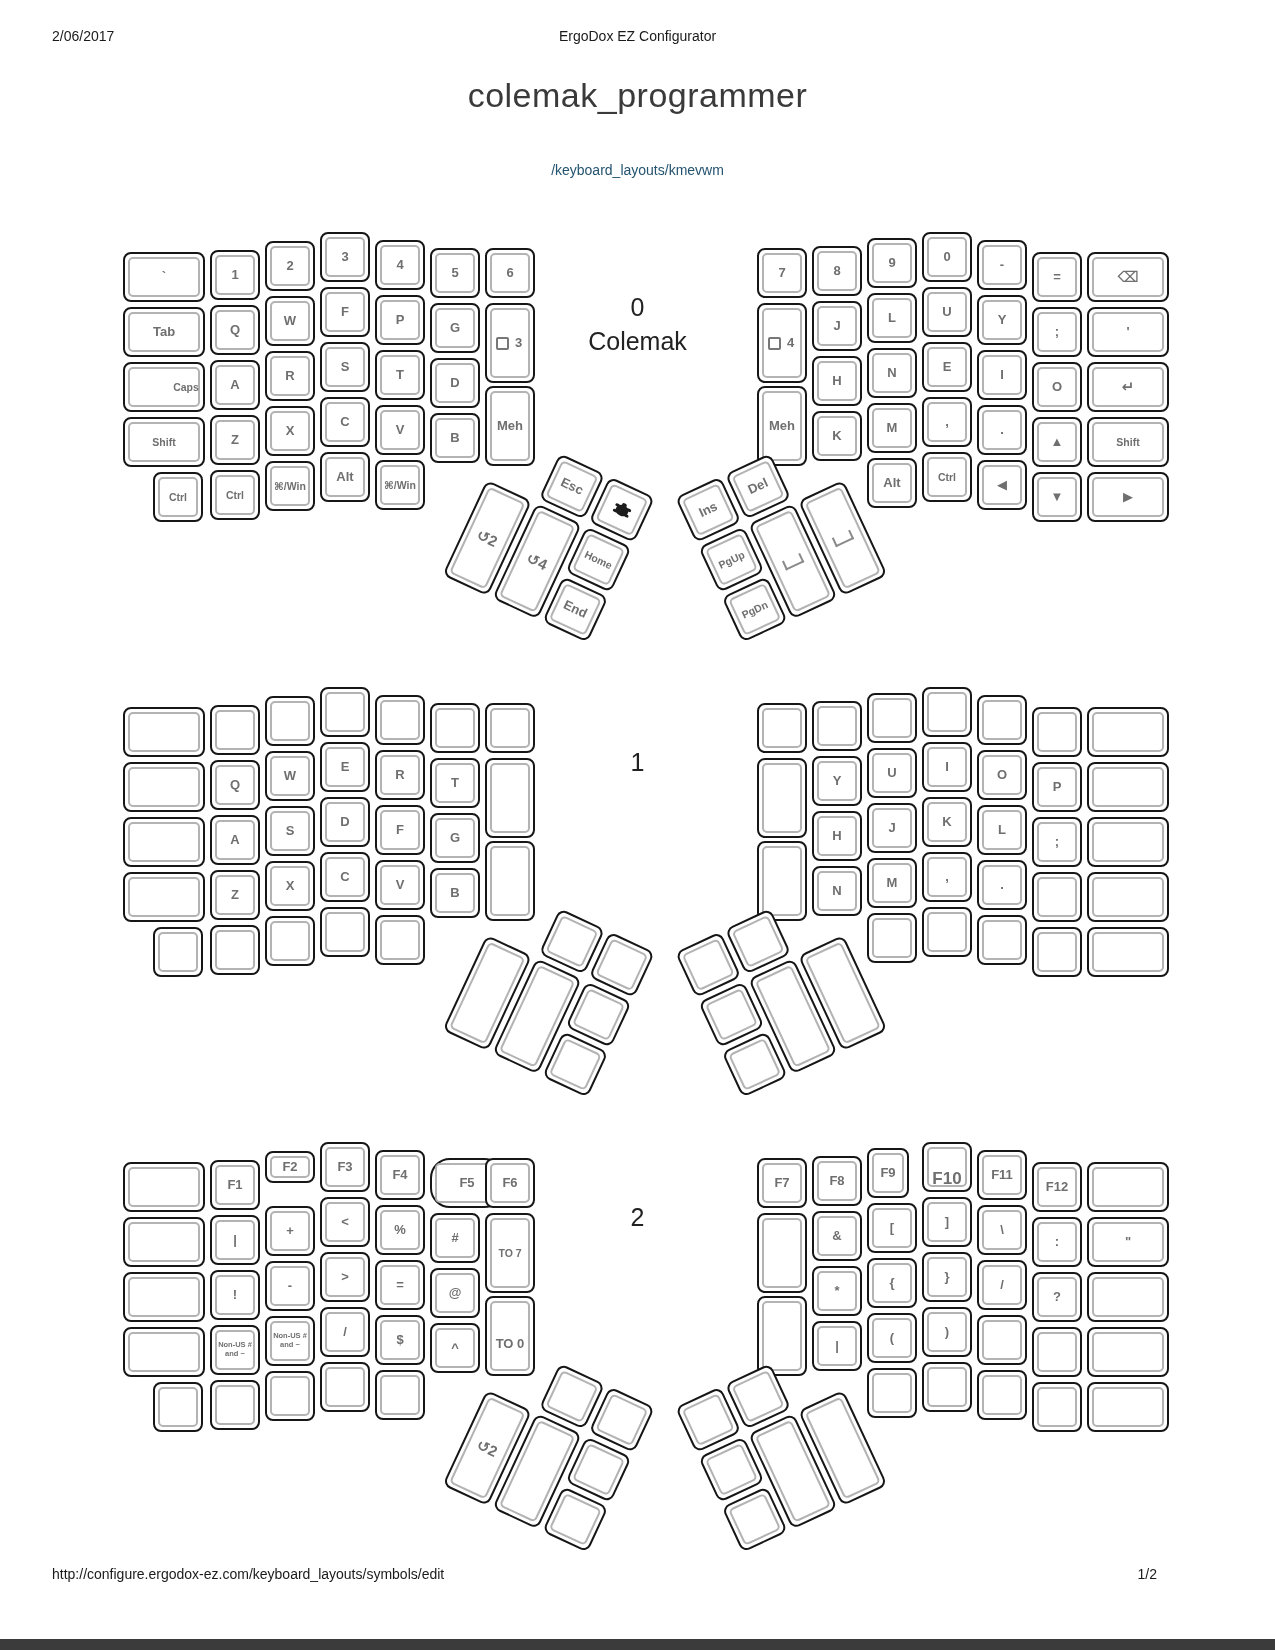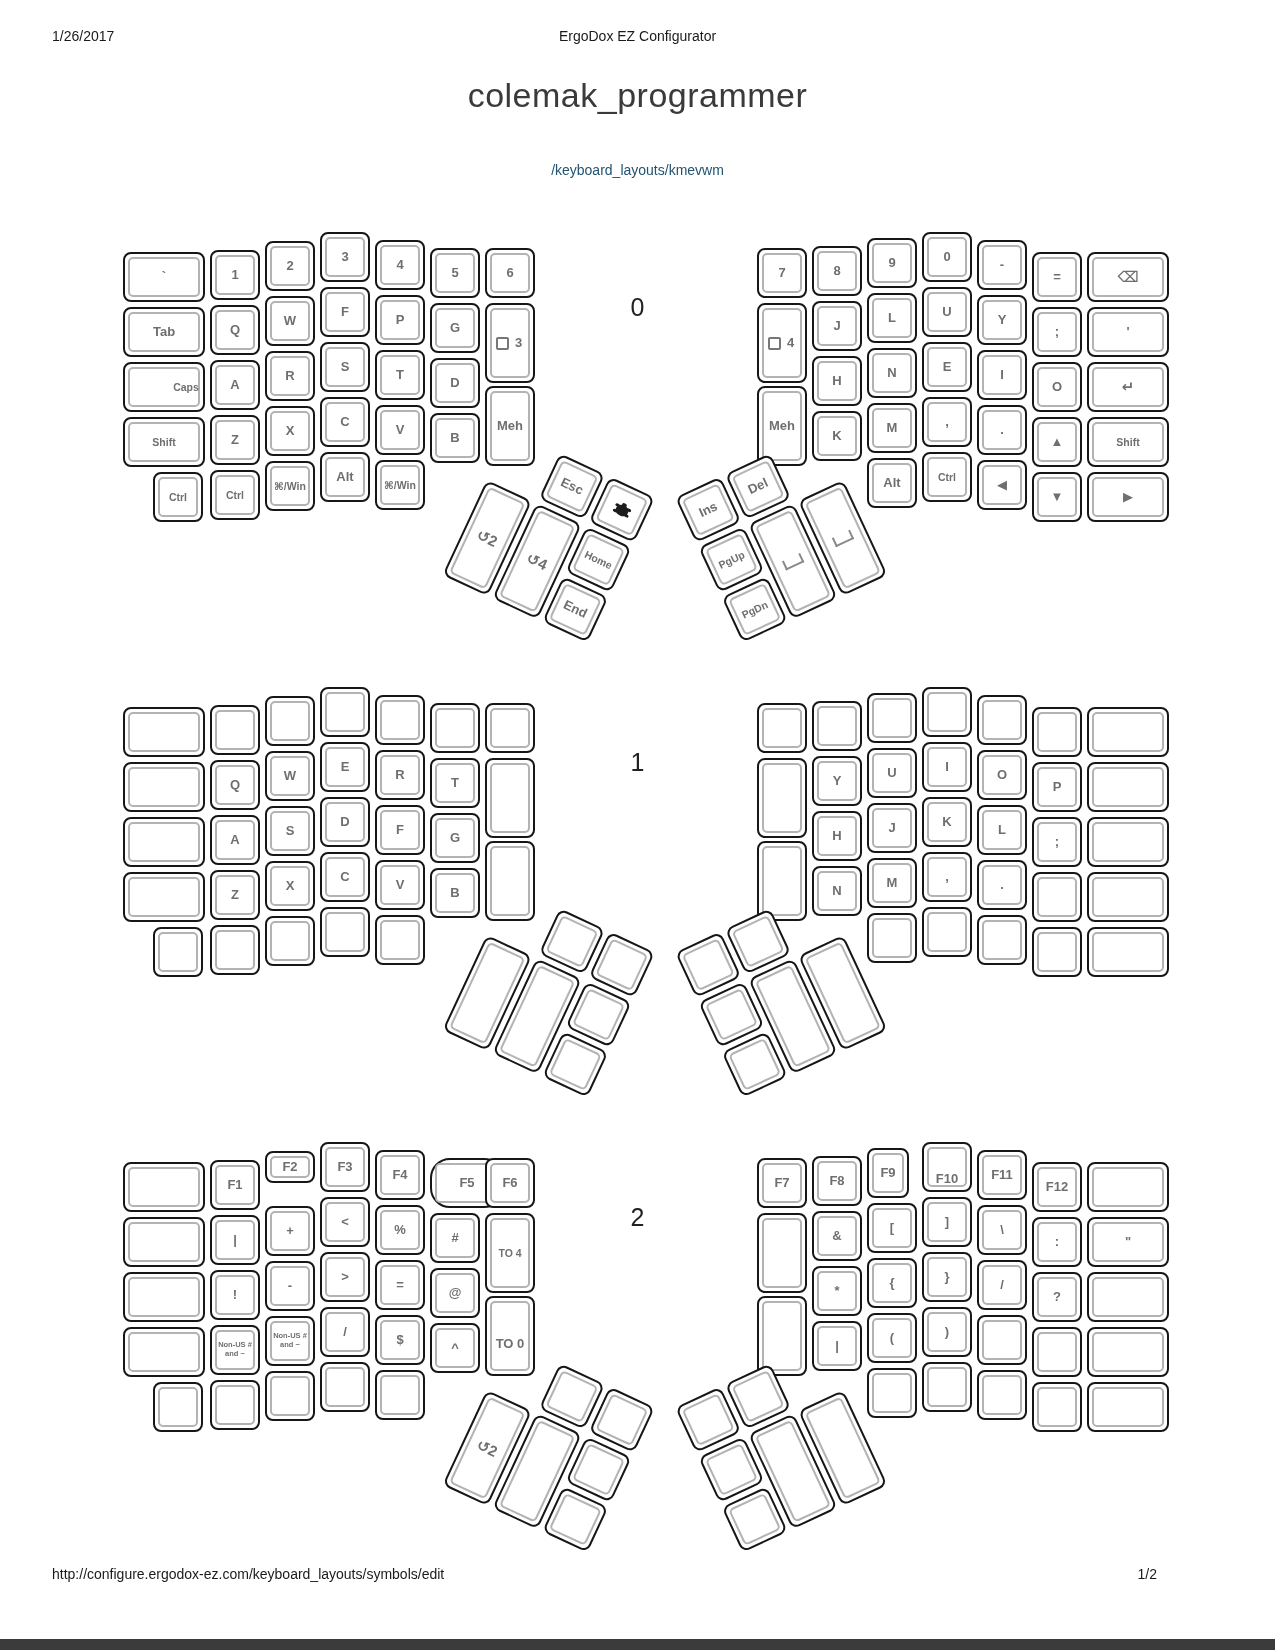--- a/index.html
+++ b/index.html
@@ -38,21 +38,21 @@
                -6px -3px 0 -4px #1c1c1c,6px -3px 0 -4px #1c1c1c,0 -6px 0 -4px #1c1c1c;}
   .layer-label{position:absolute;left:50%;transform:translateX(-50%);width:260px;
     text-align:center;color:#222;font-size:25px;line-height:34px;}
   .footer-url{position:absolute;left:52px;top:1566px;font-size:14px;}
   .page-num{position:absolute;right:118px;top:1566px;font-size:14px;}
   .bottom-bar{position:absolute;left:0;bottom:0;width:100%;height:11px;background:#3b3b3b;}
 </style>
 </head>
 <body>
 
-<div class="hdr-date">1/26/2017</div>
+<div class="hdr-date">2/06/2017</div>
 <div class="hdr-app">ErgoDox EZ Configurator</div>
 <div class="page-title">colemak_programmer</div>
 <a class="permalink">/keyboard_layouts/kmevwm</a>
 
 <div class="layer" style="top:232px">
   <div class="half" style="left:123px;top:0">
       <div class="key" style="left: 0px; top: 20px; width: 82px; height: 50px;">
         <span class="txt" style="font-size: 13px;">`</span>
       </div>
       <div class="key" style="left: 87px; top: 18px; width: 50px; height: 50px;">
@@ -284,20 +284,21 @@
       </div>
       <div class="key" style="left: 60px; top: 55px; width: 50px; height: 105px;">
         <span class="ic ic-space"></span>
       </div>
       <div class="key" style="left: 115px; top: 55px; width: 50px; height: 105px;">
         <span class="ic ic-space"></span>
       </div>
     </div>
   <div class="layer-label" style="top:58px">
     <div>0</div>
+    <div>Colemak</div>
   </div>
 </div>
 
 <div class="layer" style="top:687px">
   <div class="half" style="left:123px;top:0">
       <div class="key" style="left: 0px; top: 20px; width: 82px; height: 50px;"></div>
       <div class="key" style="left: 87px; top: 18px; width: 50px; height: 50px;"></div>
       <div class="key" style="left: 142px; top: 9px; width: 50px; height: 50px;"></div>
       <div class="key" style="left: 197px; top: 0px; width: 50px; height: 50px;"></div>
       <div class="key" style="left: 252px; top: 8px; width: 50px; height: 50px;"></div>
@@ -473,21 +474,21 @@
       <div class="key" style="left: 197px; top: 55px; width: 50px; height: 50px;">
         <span class="txt" style="font-size: 13px;">&lt;</span>
       </div>
       <div class="key" style="left: 252px; top: 63px; width: 50px; height: 50px;">
         <span class="txt" style="font-size: 13px;">%</span>
       </div>
       <div class="key" style="left: 307px; top: 71px; width: 50px; height: 50px;">
         <span class="txt" style="font-size: 13px;">#</span>
       </div>
       <div class="key" style="left: 362px; top: 71px; width: 50px; height: 80px;">
-        <span class="txt" style="font-size: 10.5px;">TO 4</span>
+        <span class="txt" style="font-size: 10.5px;">TO 7</span>
       </div>
       <div class="key" style="left: 0px; top: 130px; width: 82px; height: 50px;"></div>
       <div class="key" style="left: 87px; top: 128px; width: 50px; height: 50px;">
         <span class="txt" style="font-size: 13px;">!</span>
       </div>
       <div class="key" style="left: 142px; top: 119px; width: 50px; height: 50px;">
         <span class="txt" style="font-size: 13px;">-</span>
       </div>
       <div class="key" style="left: 197px; top: 110px; width: 50px; height: 50px;">
         <span class="txt" style="font-size: 13px;">&gt;</span>
@@ -527,21 +528,21 @@
       <div class="key" style="left: 0px; top: 16px; width: 50px; height: 50px;">
         <span class="txt" style="font-size: 13px;">F7</span>
       </div>
       <div class="key" style="left: 55px; top: 14px; width: 50px; height: 50px;">
         <span class="txt" style="font-size: 13px;">F8</span>
       </div>
       <div class="key" style="left: 110px; top: 6px; width: 42px; height: 50px;">
         <span class="txt" style="font-size: 13px;">F9</span>
       </div>
       <div class="key" style="left: 165px; top: 0px; width: 50px; height: 50px;">
-        <span class="txt" style="font-size: 13px; margin-top: 24px;">F10</span>
+        <span class="txt" style="font-size: 17px; margin-top: 24px;">F10</span>
       </div>
       <div class="key" style="left: 220px; top: 8px; width: 50px; height: 50px;">
         <span class="txt" style="font-size: 13px;">F11</span>
       </div>
       <div class="key" style="left: 275px; top: 20px; width: 50px; height: 50px;">
         <span class="txt" style="font-size: 13px;">F12</span>
       </div>
       <div class="key" style="left: 330px; top: 20px; width: 82px; height: 50px;"></div>
       <div class="key" style="left: 0px; top: 71px; width: 50px; height: 80px;"></div>
       <div class="key" style="left: 55px; top: 69px; width: 50px; height: 50px;">

